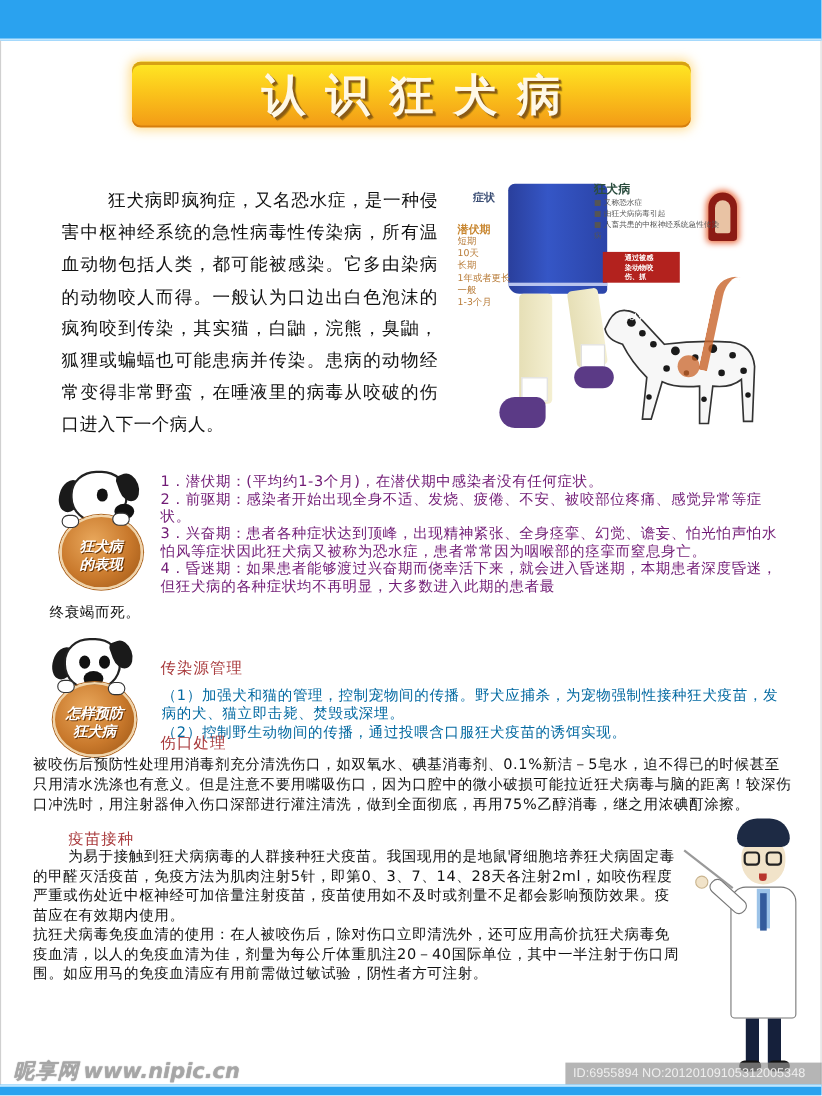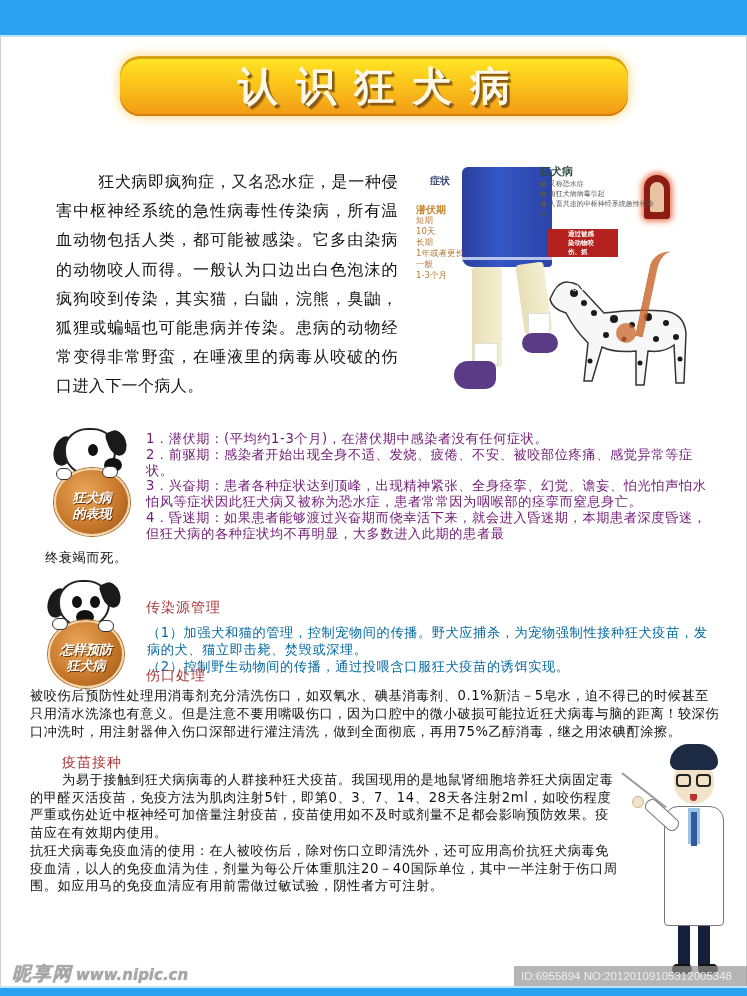--- a/index.html
+++ b/index.html
@@ -4,21 +4,21 @@
 <style>
   * { box-sizing: border-box; margin: 0; padding: 0; }
   html, body { width: 747px; height: 996px; overflow: hidden; background: #fff; }
   body { position: relative; font-family: "DejaVu Sans", "Liberation Sans", sans-serif; color: #111; }
 
   .top-bar { position: absolute; left: 0; top: 0; width: 747px; height: 37px; background: #2aa2ef; border-bottom: 2px solid #bfe6ff; }
   .bottom-bar { position: absolute; left: 0; bottom: 0; width: 747px; height: 10px; background: #2aa2ef; border-top: 2px solid #bfe6ff; }
   .frame-left { position: absolute; left: 0; top: 37px; width: 1px; height: 950px; background: #d0d0d0; }
   .frame-right { position: absolute; right: 0; top: 37px; width: 1px; height: 950px; background: #d0d0d0; }
 
-  .title-banner { position: absolute; left: 120px; top: 56px; width: 508px; height: 60px; border-radius: 20px;
+  .title-banner { position: absolute; left: 120px; top: 56px; width: 508px; height: 60px; border-radius: 8px;
     background: linear-gradient(#ffe924 0%, #fbc51b 45%, #f29a16 100%);
     box-shadow: 0 0 10px 2px rgba(255,214,120,.8), inset 0 3px 0 #d7a114, inset 0 -2px 0 #d57e0e;
     display: flex; align-items: center; justify-content: center; }
   .title-text { font-size: 40px; font-weight: bold; color: #fff8e6; letter-spacing: 18px; padding-left: 18px;
     text-shadow: 2px 2px 0 #8a5a15, 3px 3px 1px rgba(0,0,0,.35); font-family: "DejaVu Sans", sans-serif; }
 
   .intro { position: absolute; left: 56px; top: 167px; width: 342px; font-size: 16px; line-height: 29.2px; letter-spacing: 0.4px; color: #111; text-align: justify; }
   .intro .indent { display: inline-block; width: 42px; }
 
   
@@ -78,21 +78,21 @@
   .doc-tie { position: absolute; left: 73px; top: 84px; width: 6px; height: 34px; background: #335b9c; }
   .doc-arm { position: absolute; left: 24px; top: 80px; width: 40px; height: 14px; background: #fff; border: 1.5px solid #777; border-radius: 6px; transform: rotate(42deg); }
   .doc-hand { position: absolute; left: 14px; top: 68px; width: 12px; height: 12px; background: #f1e3c9; border-radius: 50%; border: 1px solid #c9b48f; }
   .doc-leg-l { position: absolute; left: 60px; top: 198px; width: 12px; height: 42px; background: #15203b; }
   .doc-leg-r { position: absolute; left: 80px; top: 198px; width: 12px; height: 42px; background: #15203b; }
   .doc-shoe-l { position: absolute; left: 54px; top: 236px; width: 20px; height: 10px; background: #111; border-radius: 6px; }
   .doc-shoe-r { position: absolute; left: 80px; top: 236px; width: 20px; height: 10px; background: #111; border-radius: 6px; }
 
   .watermark-logo { position: absolute; left: 12px; top: 961px; font-size: 19px; color: rgba(170,170,170,.85); font-weight: bold; font-style: italic; letter-spacing: 1px;
     text-shadow: 0 0 1px #888; }
-  .watermark-logo .url { font-size: 15px; margin-left: 4px; letter-spacing: 0; text-align: center; }
+  .watermark-logo .url { font-size: 19px; margin-left: 4px; letter-spacing: 0; text-align: center; }
   .watermark-id { position: absolute; left: 514px; top: 966px; width: 260px; height: 20px; background: rgba(150,150,150,.7); color: #eee; font-size: 11.5px; line-height: 20px; padding-left: 7px; font-family: "Liberation Sans", sans-serif; }
 </style>
 </head>
 <body>
 
 <div class="top-bar"></div>
 <div class="frame-left"></div>
 <div class="frame-right"></div>
 
 <div class="title-banner">

